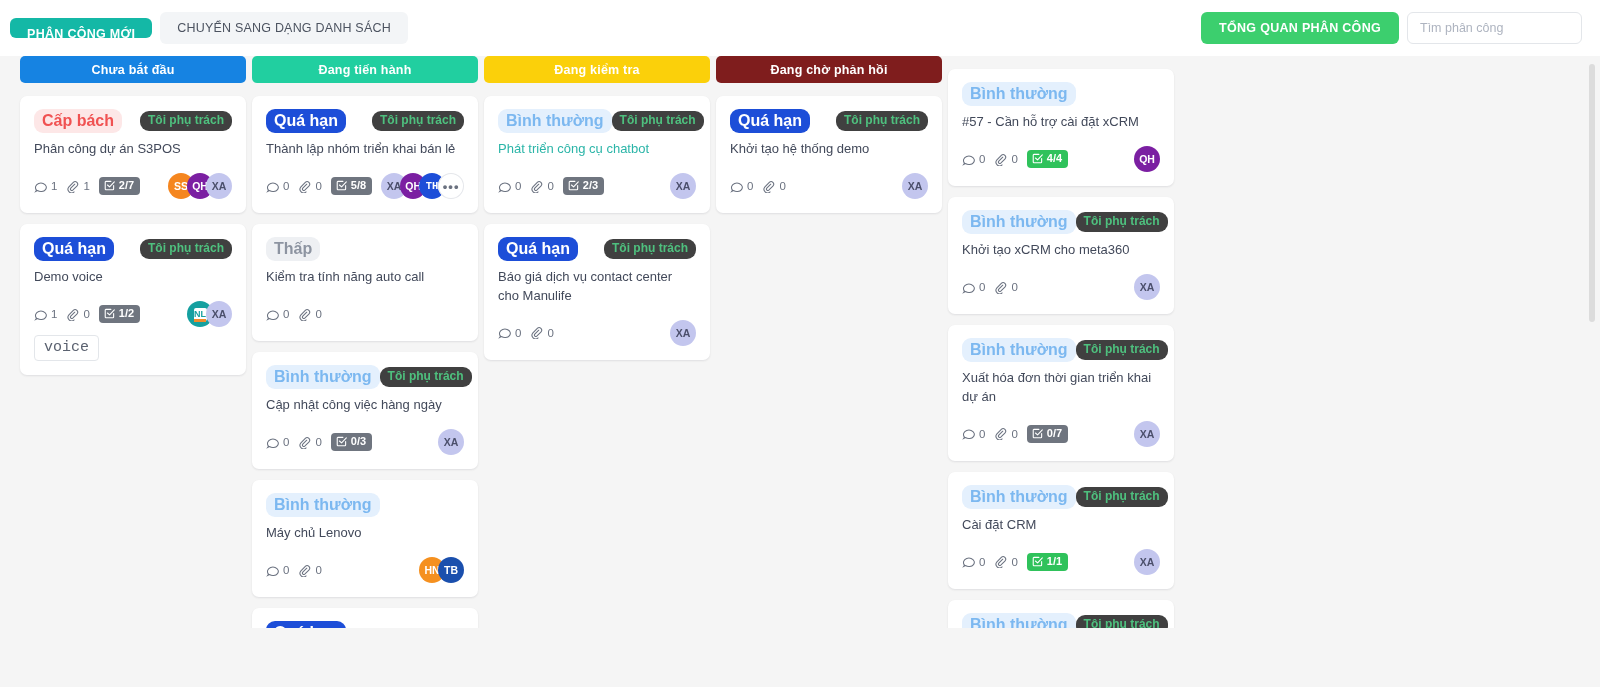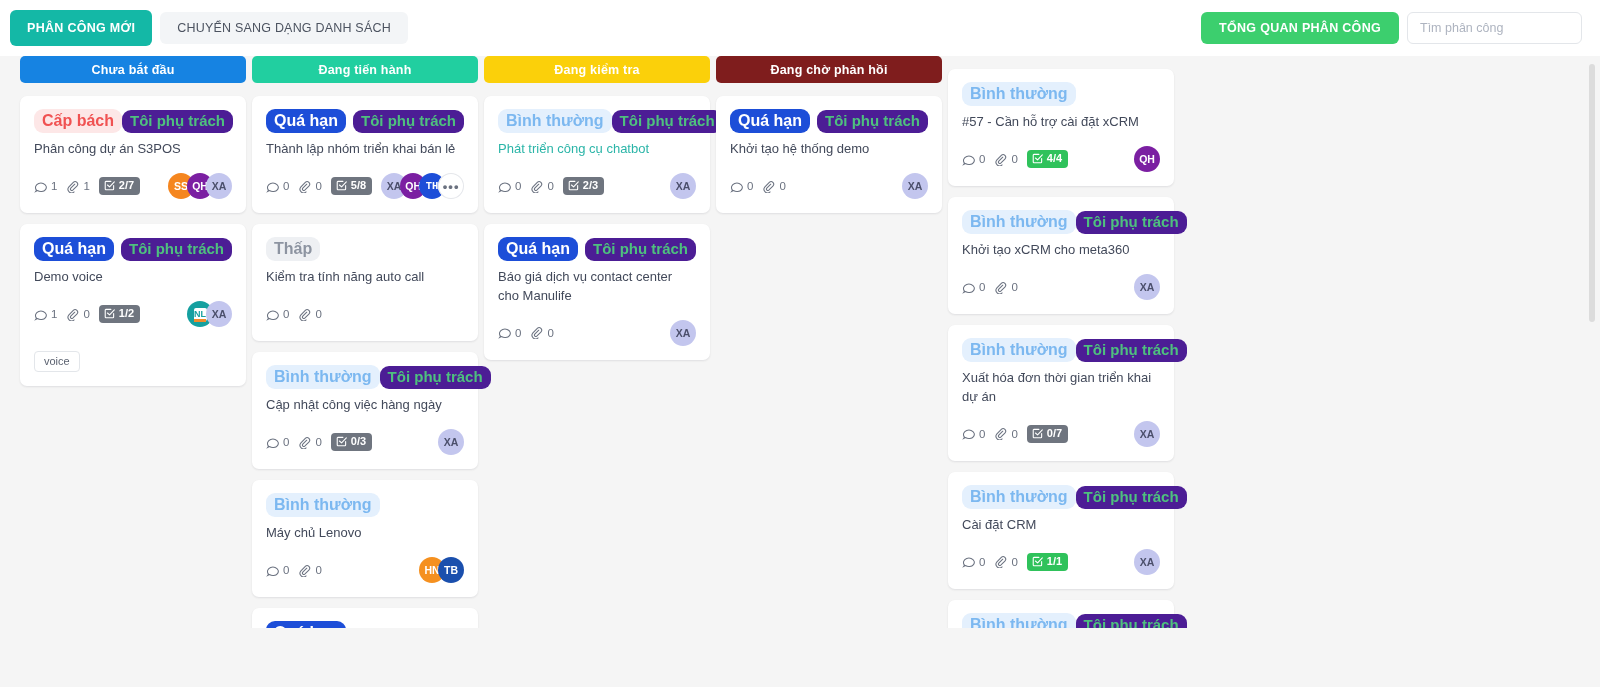--- a/index.html
+++ b/index.html
@@ -17,21 +17,21 @@
     background: #ffffff;
     display: flex; align-items: center;
   }
   .tb-left { display: flex; align-items: center; gap: 8px; padding-left: 10px; }
   .tb-right { margin-left: auto; display: flex; align-items: center; gap: 8px; padding-right: 18px; }
 
   .btn-primary {
     background: #14b8a6; color: #fff;
     border: none; border-radius: 6px;
     font-size: 12.5px; font-weight: 700; letter-spacing: .3px;
-    padding: 0 17px; height: 36px; line-height: 32px;
+    padding: 0 17px; height: 20px; line-height: 32px;
     cursor: pointer; white-space: nowrap;
   }
   .btn-ghost {
     background: #f3f5f7; color: #4c5360;
     border: none; border-radius: 6px;
     font-size: 12.5px; font-weight: 500; letter-spacing: .2px;
     padding: 0 17px; height: 32px; line-height: 32px;
     cursor: pointer; white-space: nowrap;
   }
   .btn-green {
@@ -83,22 +83,22 @@
     font-size: 16px; font-weight: 600;
     border-radius: 9px; padding: 2px 8px 3px 8px;
     white-space: nowrap; line-height: 1.2;
   }
   .badge.urgent   { background: #fde7e7; color: #f05252; }
   .badge.overdue  { background: #1d4ed8; color: #ffffff; }
   .badge.normal   { background: #e4f0fd; color: #7cb8f0; }
   .badge.low      { background: #eef0f3; color: #8d94a1; }
 
   .assignee {
-    font-size: 15px; font-weight: 600; color: #4ec07e;
-    background: #4c1d95; border-radius: 9px;
+    font-size: 12px; font-weight: 600; color: #4ec07e;
+    background: #404040; border-radius: 9px;
     padding: 2px 8px 3px 8px; white-space: nowrap; line-height: 1.2;
   }
 
   .card-title {
     margin-top: 7px;
     font-size: 13px; color: #42495a; line-height: 1.45;
     font-weight: 400;
   }
   .card-title.teal { color: #2bb5a8; }
 
@@ -135,24 +135,24 @@
     width: 13px; height: 13px; background: #ffffff; border-radius: 2px;
     display: flex; align-items: center; justify-content: center;
     color: #15a0a0; font-size: 9px; font-weight: 700;
   }
   .avatar.logo .logo-bar {
     position: absolute; bottom: 5px; left: 7px; width: 12px; height: 3px;
     background: #f08b2c;
   }
 
   .tag {
-    display: inline-block; margin-top: 24px;
-    font-size: 11px; color: #5b6270;
+    display: inline-block; margin-top: 8px;
+    font-size: 15px; color: #5b6270;
     border: 1px solid #e3e6ea; border-radius: 4px;
-    padding: 3px 9px 4px 9px; background: #fff;
+    padding: 3px 9px 4px 9px; background: #fff; font-family: Liberation Mono, monospace;
   }
 
   
   .vscroll {
     position: absolute; right: 5px; top: 8px;
     width: 6px; height: 258px; border-radius: 3px;
     background: #dcdcdc;
   }
   .board-bottom {
     position: absolute; left: 0; top: 628px; width: 1600px; height: 59px;

